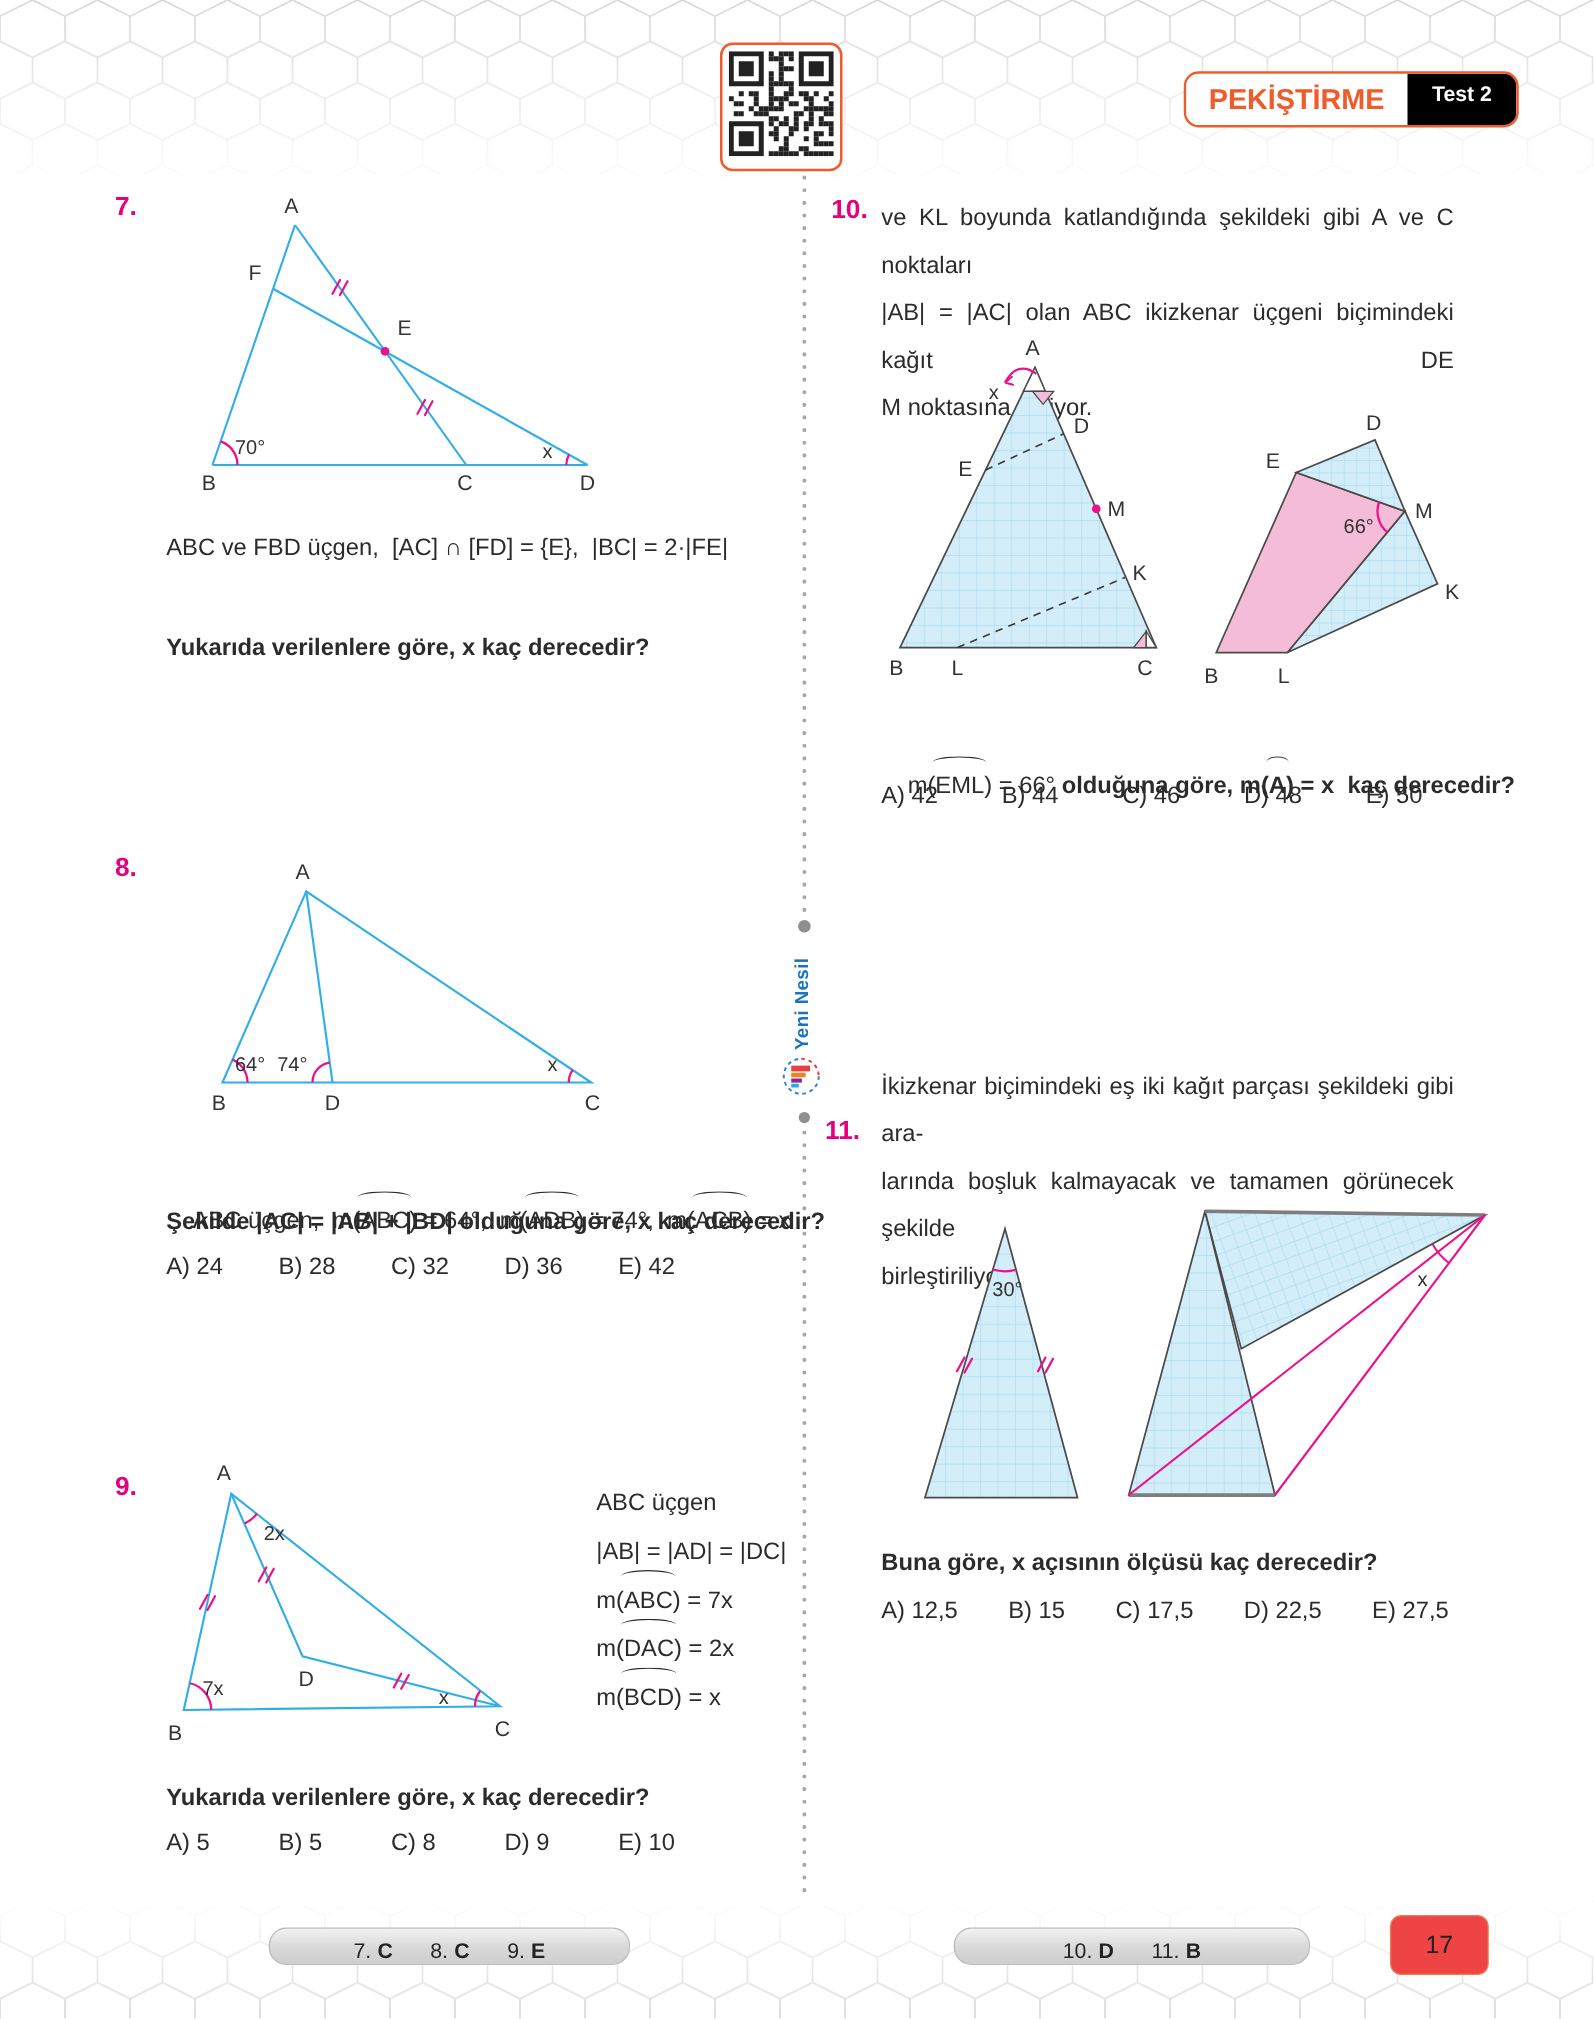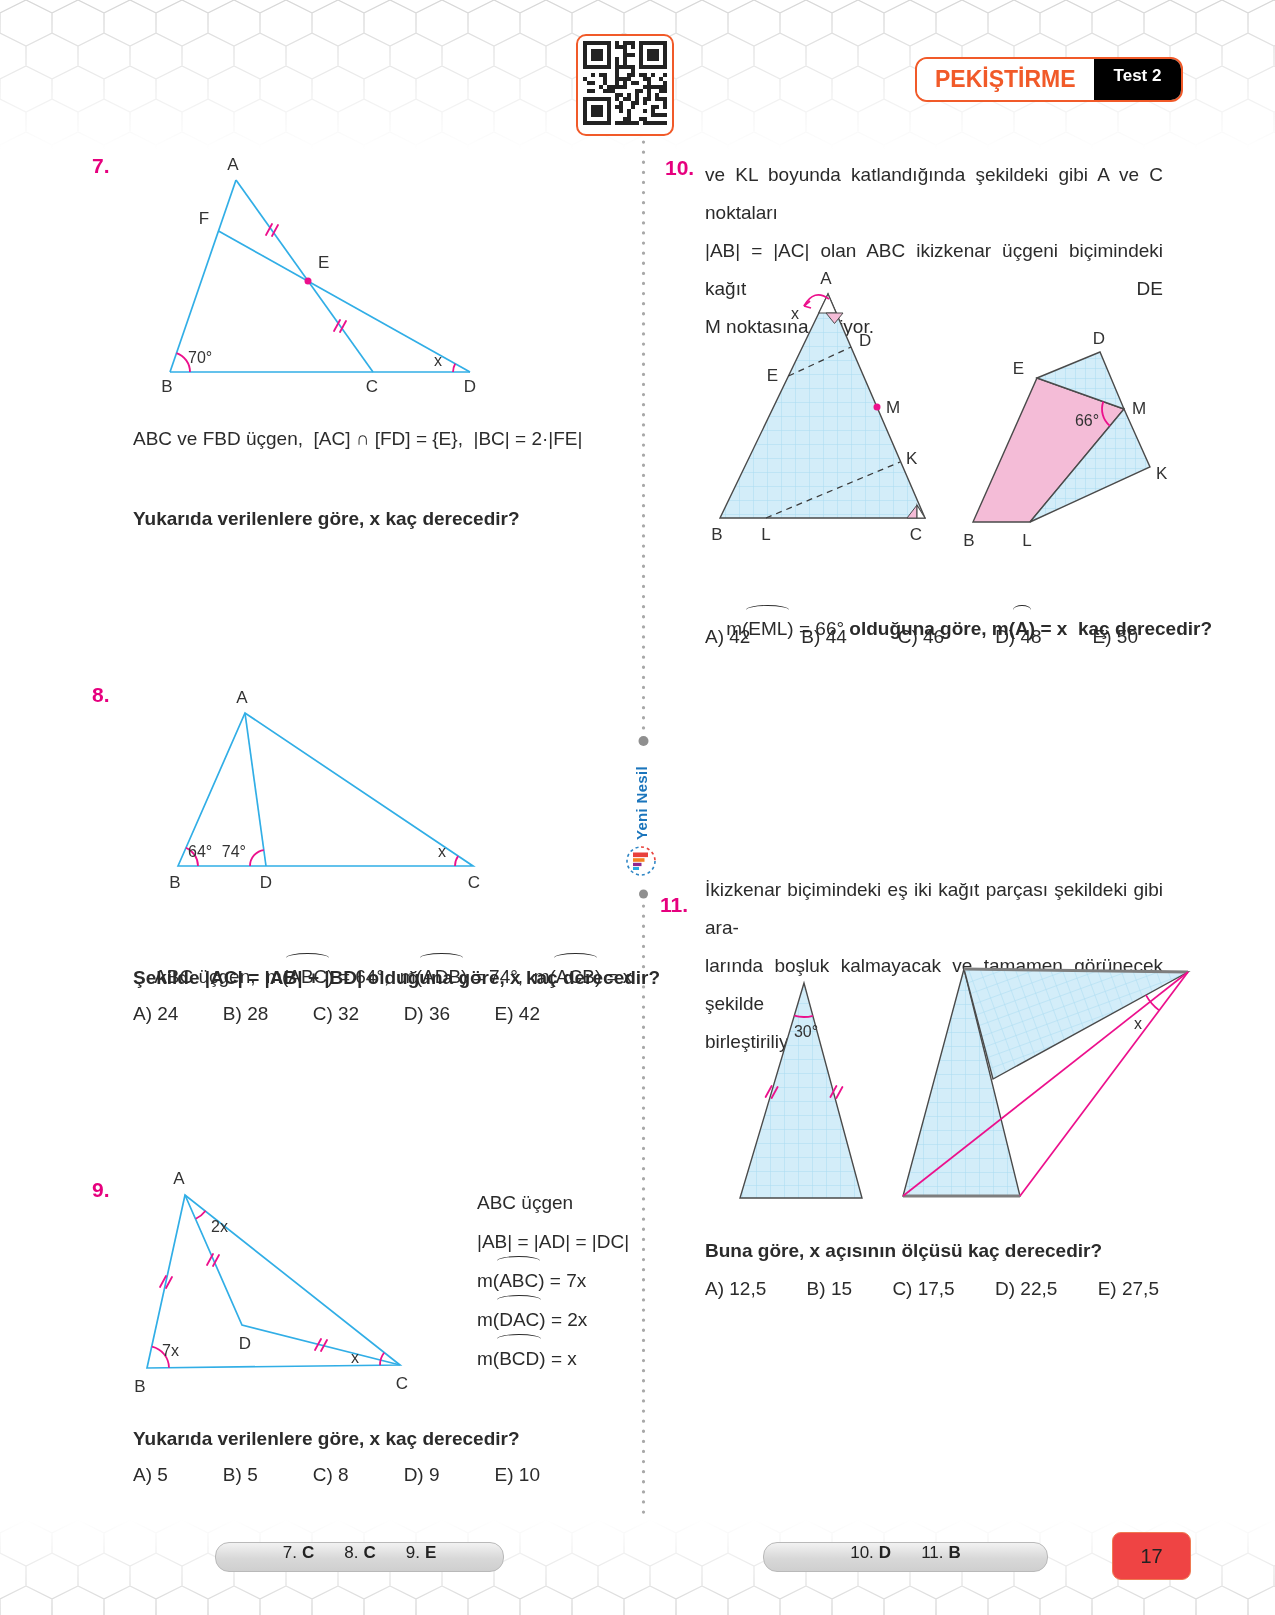--- a/index.html
+++ b/index.html
@@ -9,26 +9,26 @@
   .qnum{color:#e6007e;font-weight:bold;font-size:21px;}
   .body{font-size:19px;line-height:38px;}
   .pre{white-space:pre-wrap;}
   .prompt{font-weight:bold;}
   .opts{display:flex;justify-content:space-between;font-size:19px;}
   .jline{width:458px;text-align:justify;text-align-last:justify;}
   .hat{position:relative;display:inline-block;}
   .hat::before{content:"";position:absolute;top:-5px;left:-2px;right:-2px;height:9px;
                border-top:1.8px solid #2b2b2b;border-radius:50%;}
   .badge{display:flex;align-items:stretch;border:2.5px solid #f15a29;border-radius:12px;
-         overflow:hidden;background:#fff;}
+         overflow:hidden;background:#fff;margin-left:32px;}
   .badge .bleft{color:#f15a29;font-weight:bold;font-size:23px;padding:7px 18px;background:#fff;}
   .badge .bright{color:#fff;font-weight:bold;font-size:17px;padding:7px 20px;background:#000000;}
   .qrbox{border:2px solid #f15a29;border-radius:10px;background:#fff;padding:5px;}
   .strip{background:linear-gradient(180deg,#f2f2f2 0%,#d8d8d8 55%,#cfcfcf 100%);
-         border:1px solid #b9b9b9;border-radius:14px;display:flex;align-items:flex-start;
+         border:1px solid #b9b9b9;border-radius:14px;display:flex;align-items:flex-end;
          justify-content:center;gap:30px;font-size:17px;color:#222;}
   .strip b{margin-left:5px;}
   .pageno{border:1.6px solid #ef7a52;border-radius:9px;background:#ef4444;display:flex;
           align-items:center;justify-content:center;font-size:20px;color:#222;}
   .brand{color:#1b75bc;font-weight:bold;font-size:15px;letter-spacing:.3px;
          transform:rotate(-90deg);transform-origin:0 0;white-space:nowrap;}
   svg text{font-family:"Liberation Sans",sans-serif;fill:#333;font-size:17px;}
   svg text.sm{font-size:16px;}
 </style>
 </head>
@@ -386,21 +386,21 @@
   </div>
   <div class="abs opts" style="left:705px;top:626px;width:433px">
     <span>A) 42</span>
     <span>B) 44</span>
     <span>C) 46</span>
     <span>D) 48</span>
     <span>E) 50</span>
   </div>
 
   <div class="abs qnum" style="left:660px;top:893px">11.</div>
-  <div class="abs body" style="left:705px;top:871px">
+  <div class="abs body" style="left:705px;top:851px">
     <div class="jline">İkizkenar biçimindeki eş iki kağıt parçası şekildeki gibi ara-</div>
     <div class="jline">larında boşluk kalmayacak ve tamamen görünecek şekilde</div>
     <div>birleştiriliyor.</div>
   </div>
 
   <svg class="abs" style="left:700px;top:975px" width="170" height="245" viewBox="0 0 170 245">
     <polygon points="104,8 40,223 162,223" fill="url(#gridA)" stroke="#4a4a4a" stroke-width="1.4"></polygon>
     <path d="M112.9,40.8 A34,34 0 0 1 94.3,40.6" fill="none" stroke="#ec108c" stroke-width="1.8"></path>
     <use href="#dslash" transform="translate(71.6,117)"></use>
     <use href="#dslash" transform="translate(136.4,117)"></use>

